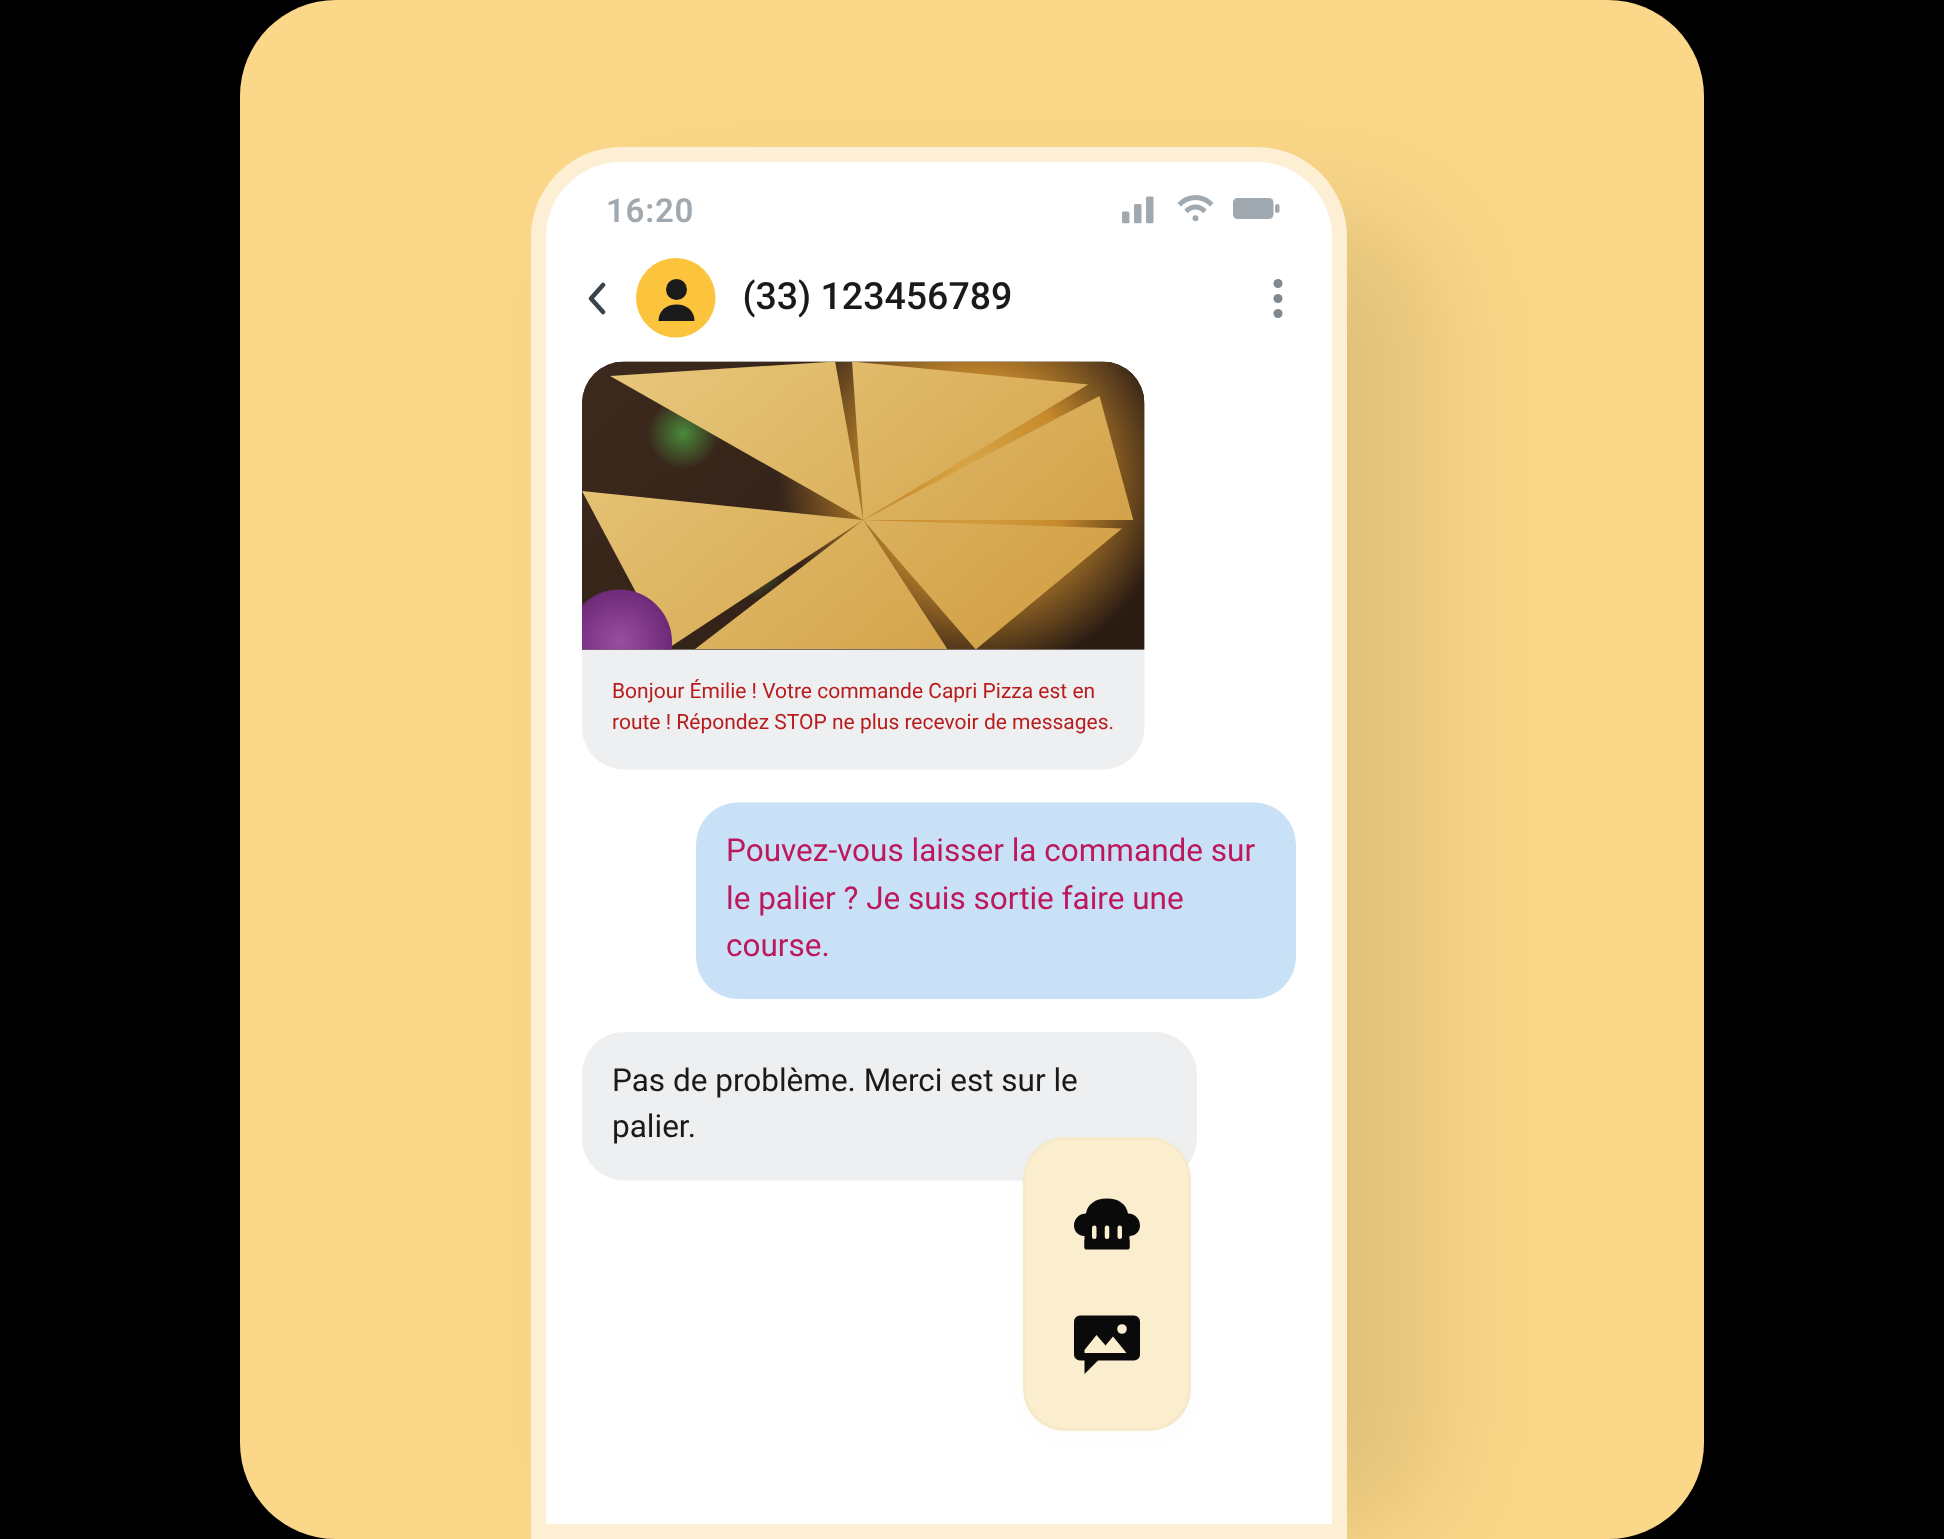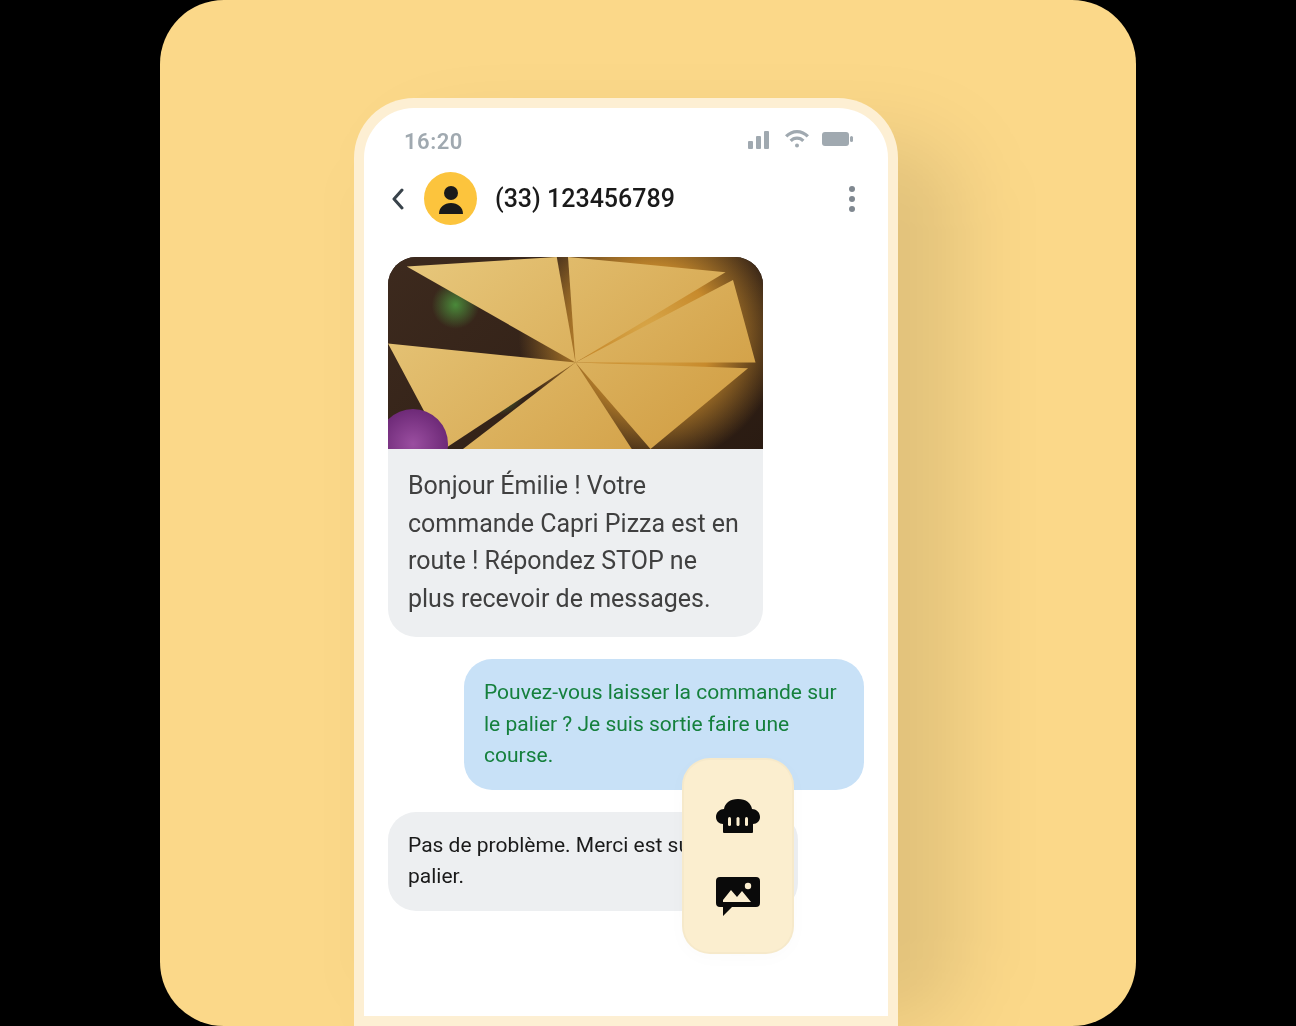--- a/index.html
+++ b/index.html
@@ -81,21 +81,21 @@
   .status-icons {
     display: flex;
     align-items: center;
     gap: 12px;
   }
   .status-icons svg { fill: #a0a9b0; }
 
   .chat-header {
     display: flex;
     align-items: center;
-    padding: 8px 20px 32px 20px;
+    padding: 8px 20px 16px 20px;
     gap: 12px;
   }
 
   .back-chevron {
     width: 28px;
     height: 28px;
     display: flex;
     align-items: center;
     justify-content: center;
     color: #39434b;
@@ -150,23 +150,23 @@
     width: 100%;
     height: 192px;
     display: block;
     background: #2b1d15;
     position: relative;
     overflow: hidden;
   }
 
   .msg-text {
     padding: 18px 20px 20px 20px;
-    font-size: 25px;
+    font-size: 14px;
     line-height: 1.5;
-    color: #404040;
+    color: #b91c1c;
   }
 
   .msg-received {
     align-self: flex-start;
     max-width: 370px;
     background: #edeff1;
     border-radius: 28px;
     padding: 18px 20px 18px 20px;
     font-size: 21px;
     line-height: 1.5;
@@ -174,21 +174,21 @@
   }
 
   .msg-sent {
     align-self: flex-end;
     max-width: 360px;
     background: #c8e1f7;
     border-radius: 28px;
     padding: 18px 20px 18px 20px;
     font-size: 21px;
     line-height: 1.5;
-    color: #15803d;
+    color: #be185d;
   }
 
   .msg-sent-short {
     align-self: flex-end;
     background: #c8e1f7;
     border-radius: 28px 28px 0 0;
     padding: 16px 24px 10px 24px;
     font-size: 21px;
     line-height: 1.5;
     color: #1a1a1a;

